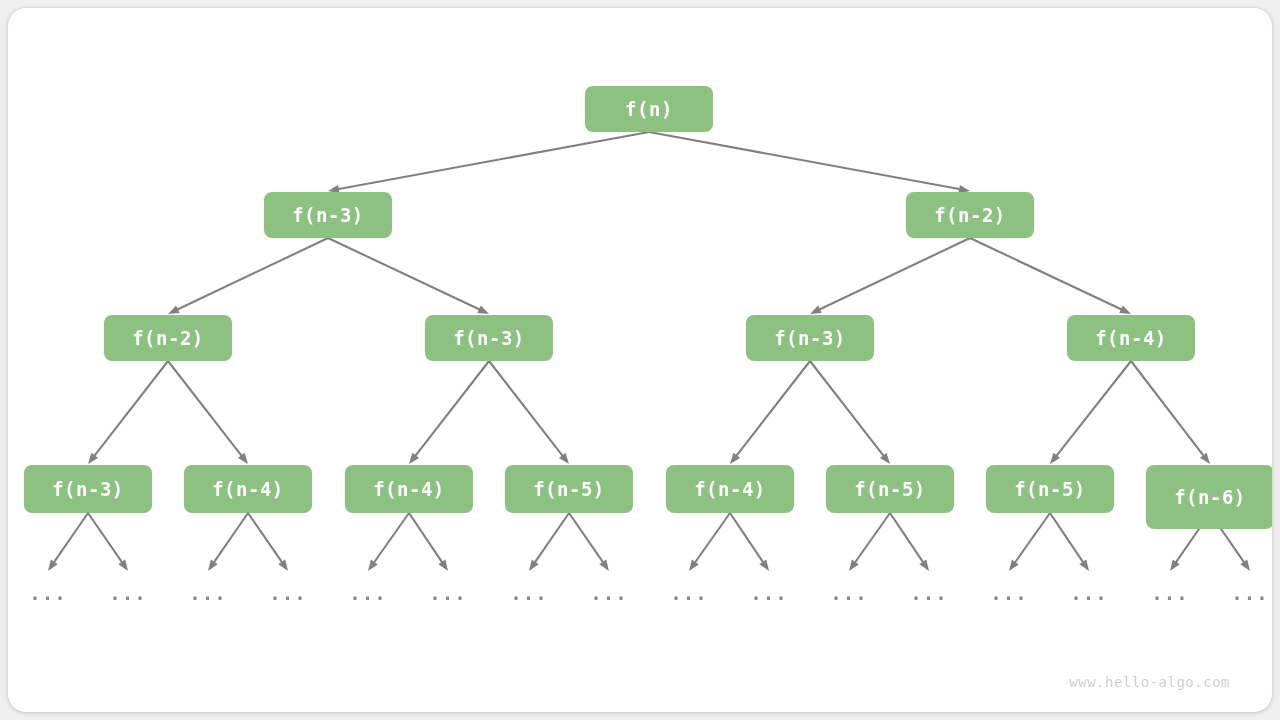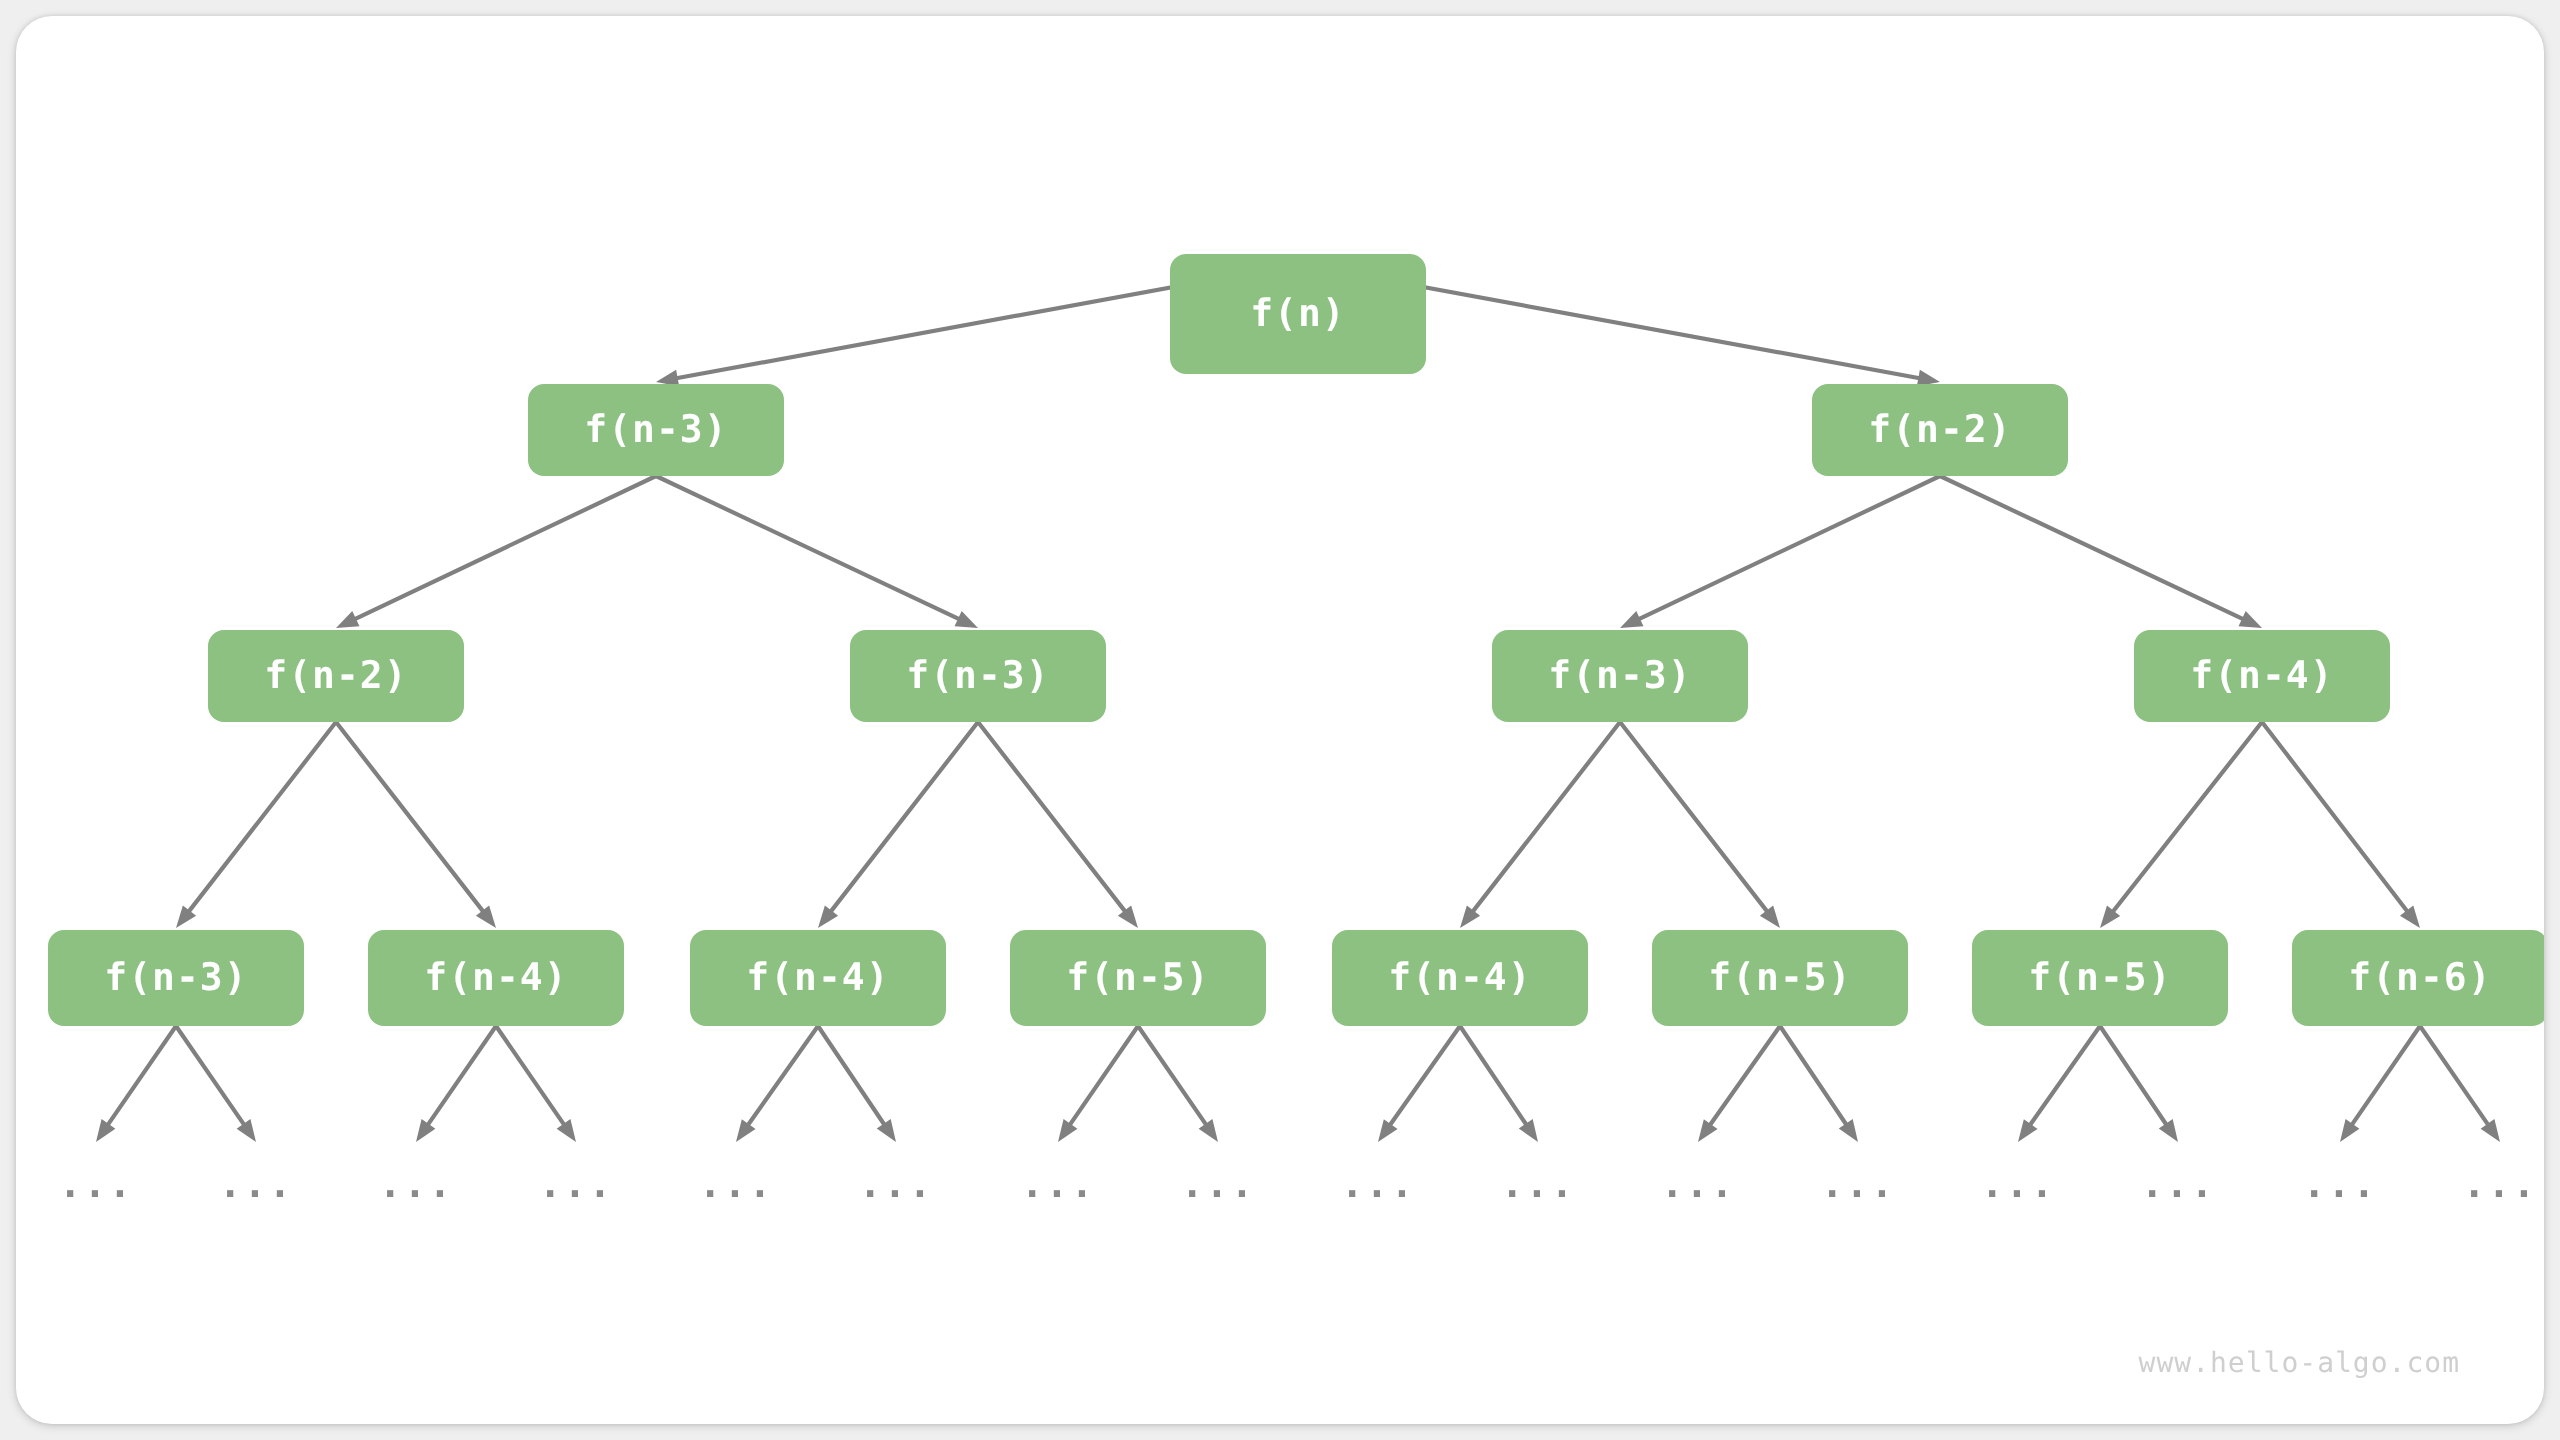--- a/index.html
+++ b/index.html
@@ -214,21 +214,21 @@
           <g>
             <line x1="1202" y1="505" x2="1168.2450625138404" y2="553.9446593549317" stroke="#808080" stroke-width="2.1" stroke-linecap="round"></line>
             <polygon points="1162,563 1164.7875688129961,551.5601809405563 1171.7025562146846,556.3291377693071" fill="#808080"></polygon>
           </g>
           <g>
             <line x1="1202" y1="505" x2="1235.7549374861596" y2="553.9446593549317" stroke="#808080" stroke-width="2.1" stroke-linecap="round"></line>
             <polygon points="1242,563 1232.2974437853154,556.3291377693071 1239.2124311870039,551.5601809405563" fill="#808080"></polygon>
           </g>
         </svg>
       <div id="nodes">
-          <div class="node" style="left: 577px; top: 78px; width: 128px; height: 60px; background: rgb(140, 193, 130); color: rgb(255, 255, 255); margin-top: 41px;">
+          <div class="node" style="left: 577px; top: 78px; width: 128px; height: 46px; background: rgb(140, 193, 130); color: rgb(255, 255, 255);">
             <span>f(n)</span>
           </div>
           <div class="node" style="left: 256px; top: 184px; width: 128px; height: 46px; background: rgb(140, 193, 130); color: rgb(255, 255, 255);">
             <span>f(n-3)</span>
           </div>
           <div class="node" style="left: 898px; top: 184px; width: 128px; height: 46px; background: rgb(140, 193, 130); color: rgb(255, 255, 255);">
             <span>f(n-2)</span>
           </div>
           <div class="node" style="left: 96px; top: 307px; width: 128px; height: 46px; background: rgb(140, 193, 130); color: rgb(255, 255, 255);">
             <span>f(n-2)</span>
@@ -256,21 +256,21 @@
           </div>
           <div class="node" style="left: 658px; top: 457px; width: 128px; height: 48px; background: rgb(140, 193, 130); color: rgb(255, 255, 255);">
             <span>f(n-4)</span>
           </div>
           <div class="node" style="left: 818px; top: 457px; width: 128px; height: 48px; background: rgb(140, 193, 130); color: rgb(255, 255, 255);">
             <span>f(n-5)</span>
           </div>
           <div class="node" style="left: 978px; top: 457px; width: 128px; height: 48px; background: rgb(140, 193, 130); color: rgb(255, 255, 255);">
             <span>f(n-5)</span>
           </div>
-          <div class="node" style="left: 1138px; top: 457px; width: 128px; height: 48px; background: rgb(140, 193, 130); color: rgb(255, 255, 255);">
+          <div class="node" style="left: 1138px; top: 457px; width: 128px; height: 64px; background: rgb(140, 193, 130); color: rgb(255, 255, 255);">
             <span>f(n-6)</span>
           </div>
         </div>
       <div id="leaves">
           <div class="ellipsis" style="left: 40px; top: 585px; color: rgb(138, 138, 138);">...</div>
           <div class="ellipsis" style="left: 120px; top: 585px; color: rgb(138, 138, 138);">...</div>
           <div class="ellipsis" style="left: 200px; top: 585px; color: rgb(138, 138, 138);">...</div>
           <div class="ellipsis" style="left: 280px; top: 585px; color: rgb(138, 138, 138);">...</div>
           <div class="ellipsis" style="left: 360px; top: 585px; color: rgb(138, 138, 138);">...</div>
           <div class="ellipsis" style="left: 440px; top: 585px; color: rgb(138, 138, 138);">...</div>

